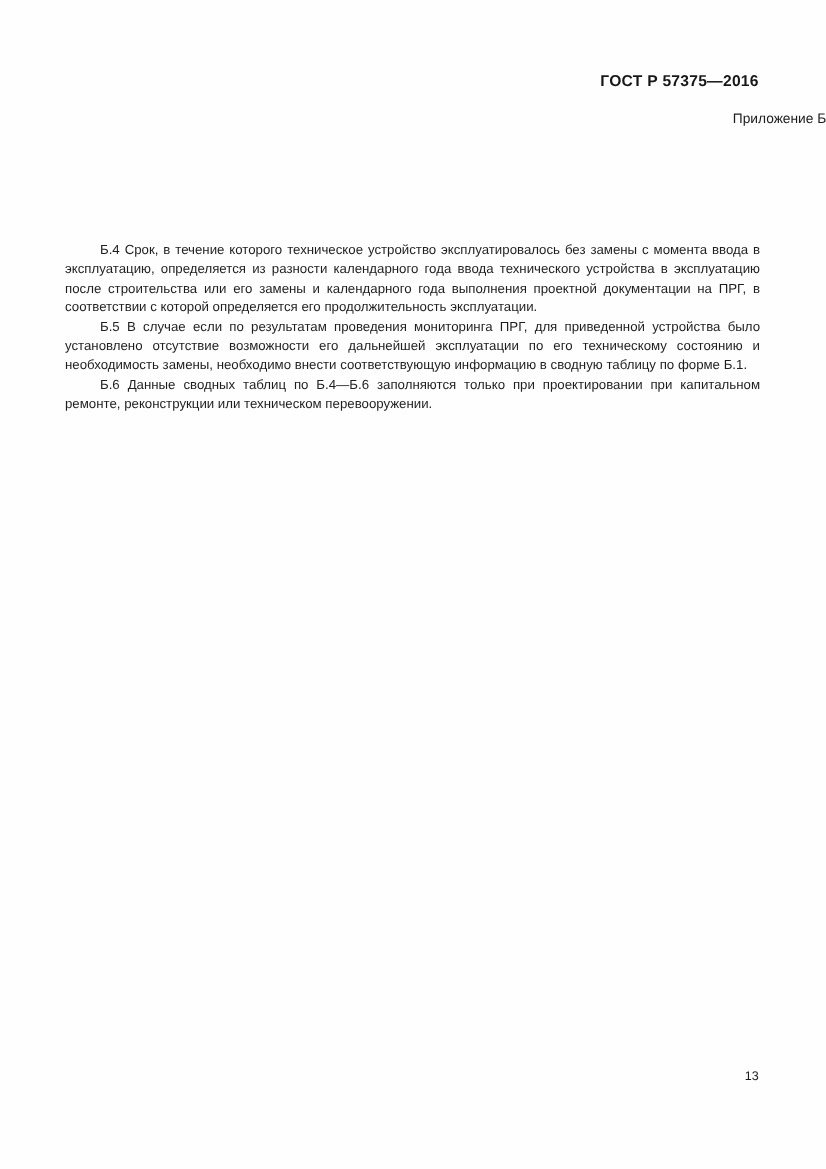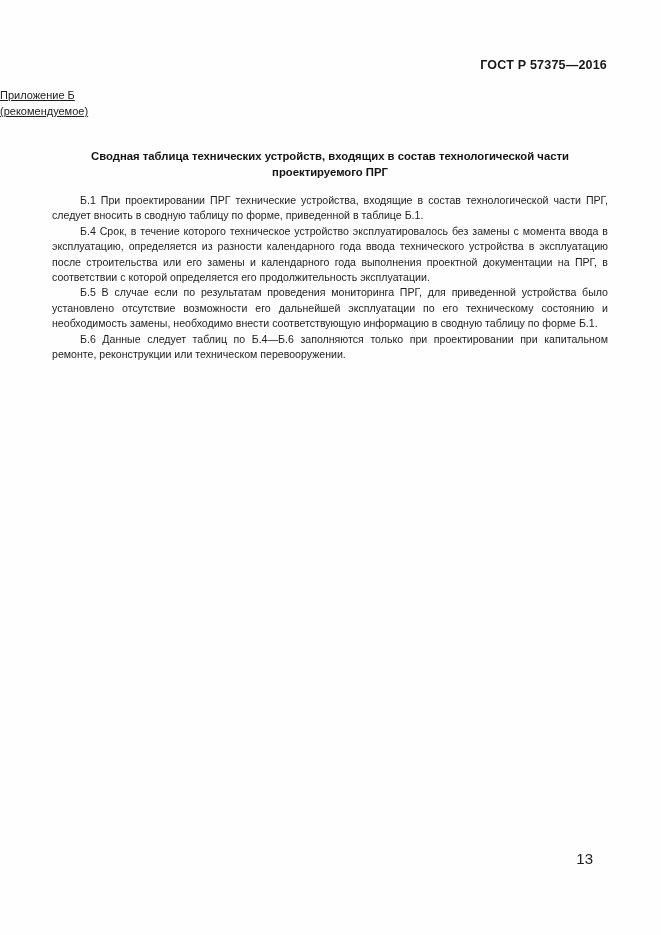--- a/index.html
+++ b/index.html
@@ -24,25 +24,24 @@
     font-weight: bold;
     letter-spacing: 0.2px;
     color: #171717;
     white-space: nowrap;
   }
   .annex-block {
     position: absolute;
     top: 88px;
     left: 0;
     right: 0;
-    text-align: left;
+    text-align: right;
     font-size: 11px;
     line-height: 15.5px;
     color: #1c1c1c;
-    text-decoration: underline;
   }
   .annex-line { display: block; }
   .doc-title {
     position: absolute;
     top: 148px;
     left: 52px;
     width: 556px;
     text-align: center;
     font-size: 11.3px;
     font-weight: bold;
@@ -62,44 +61,38 @@
   }
   .para {
     margin: 0;
     text-indent: 28px;
     text-align: justify;
     text-justify: inter-word;
   }
   .page-number {
     position: absolute;
     bottom: 68px;
-    right: 68px;
-    font-size: 15px;
+    right: 54px;
+    font-size: 10px;
     color: #1c1c1c;
   }
 </style>
 </head>
 <body>
 
 <div class="page">
 
   <div class="header-std">ГОСТ Р 57375—2016</div>
 
   <div class="annex-block">
     <span class="annex-line">Приложение Б</span>
-    <span class="annex-line">(рекомендуемое)</span>
   </div>
 
-  <div class="doc-title">
-    <span>Сводная таблица технических устройств, входящих в состав технологической части</span>
-    <span>проектируемого ПРГ</span>
-  </div>
 
   <div class="body-text">
-    <p class="para">Б.1 При проектировании ПРГ технические устройства, входящие в состав технологической части ПРГ, следует вносить в сводную таблицу по форме, приведенной в таблице Б.1.</p>
     <p class="para">Б.4 Срок, в течение которого техническое устройство эксплуатировалось без замены с момента ввода в эксплуатацию, определяется из разности календарного года ввода технического устройства в эксплуатацию после строительства или его замены и календарного года выполнения проектной документации на ПРГ, в соответствии с которой определяется его продолжительность эксплуатации.</p>
     <p class="para">Б.5 В случае если по результатам проведения мониторинга ПРГ, для приведенной устройства было установлено отсутствие возможности его дальнейшей эксплуатации по его техническому состоянию и необходимость замены, необходимо внести соответствующую информацию в сводную таблицу по форме Б.1.</p>
-    <p class="para">Б.6 Данные следует таблиц по Б.4—Б.6 заполняются только при проектировании при капитальном ремонте, реконструкции или техническом перевооружении.</p>
+    <p class="para">Б.6 Данные сводных таблиц по Б.4—Б.6 заполняются только при проектировании при капитальном ремонте, реконструкции или техническом перевооружении.</p>
   </div>
 
   <div class="page-number">13</div>
 
 </div>
 
 </body></html>

